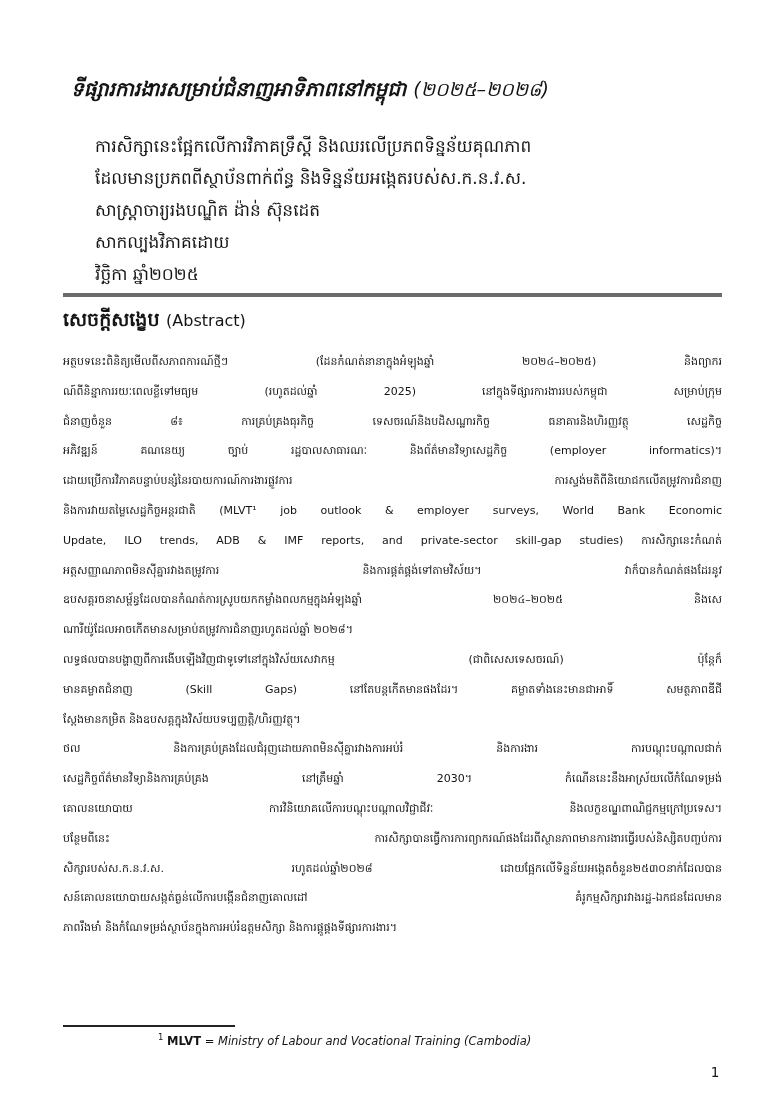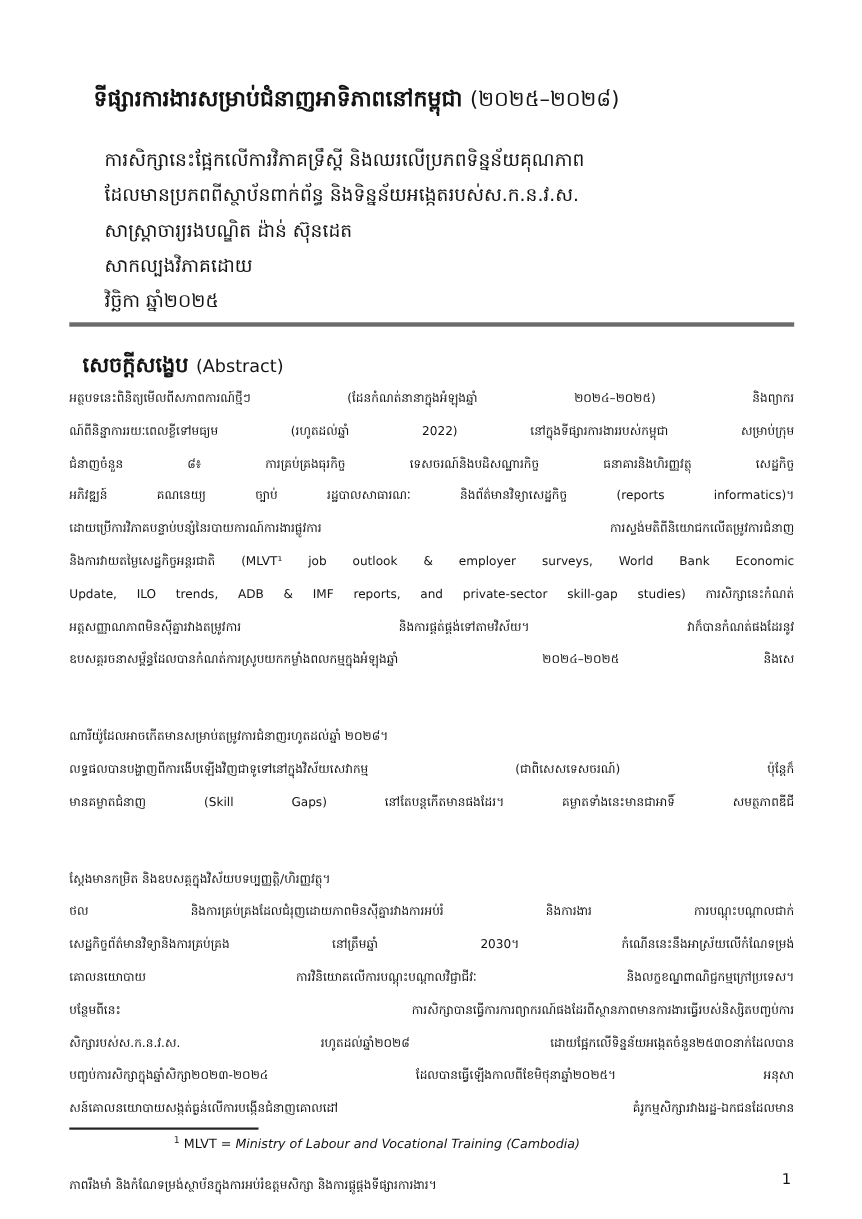--- a/index.html
+++ b/index.html
@@ -8,28 +8,29 @@
     width: 784px;
     height: 1108px;
     background: #ffffff;
     font-family: "DejaVu Sans", sans-serif;
     color: #141414;
     overflow: hidden;
   }
   .doc-title {
     position: absolute;
     top: 76px;
-    left: 85px;
+    left: 71px;
     width: 640px;
     height: 36px;
     margin: 0;
     font-size: 20px;
     font-weight: bold;
     overflow: hidden;
     white-space: nowrap;
+    font-style: italic;
   }
   .title-years { font-weight: normal; font-size: 19px; }
   .byline {
     position: absolute;
     top: 131px;
     left: 63px;
     width: 660px;
     font-size: 17px;
     margin-left: 32px;
   }
@@ -49,21 +50,21 @@
     border: none;
     margin: 0;
     padding: 0;
   }
   .abstract-heading {
     position: absolute;
     top: 307px;
     left: 63px;
     width: 660px;
     height: 32px;
-    margin: 12px;
+    margin: 0;
     font-size: 19px;
     font-weight: bold;
     overflow: hidden;
     white-space: nowrap;
   }
   .heading-latin { font-weight: normal; font-size: 16px; }
   .body-text {
     position: absolute;
     top: 347px;
     left: 63px;
@@ -71,41 +72,41 @@
     font-size: 11px;
   }
   .para { margin: 0; padding: 0; }
   .t-line {
     height: 29.8px;
     line-height: 29px;
     overflow: hidden;
     text-align: justify;
     text-align-last: justify;
   }
-  .t-line.end { text-align-last: left; margin-top: 40px; }
+  .t-line.end { text-align-last: left; }
   .fn-rule {
     position: absolute;
     top: 1025px;
     left: 63px;
     width: 172px;
     height: 2px;
     background: #222222;
   }
   .footnote {
     position: absolute;
     top: 1032px;
     left: 158px;
     width: 560px;
     height: 18px;
     font-size: 11.5px;
     overflow: hidden;
     white-space: nowrap;
   }
   .footnote sup { font-size: 8.5px; }
-  .fn-abbr { font-weight: normal; text-align: right; }
+  .fn-abbr { font-weight: bold; text-align: right; }
   .fn-def { font-style: italic; }
   .page-number {
     position: absolute;
     top: 1064px;
     left: 700px;
     width: 30px;
     font-size: 13.5px;
     text-align: center;
   }
 </style>
@@ -124,42 +125,41 @@
     <div class="byline-line">វិច្ឆិកា ឆ្នាំ២០២៥</div>
   </div>
 
   <hr class="rule">
 
   <h2 class="abstract-heading"><span>សេចក្ដីសង្ខេប</span> <span class="heading-latin">(Abstract)</span></h2>
 
   <div class="body-text">
     <div class="para">
       <div class="t-line">អត្ថបទនេះពិនិត្យមើលពីសភាពការណ៍ថ្មីៗ (ដែនកំណត់នានាក្នុងអំឡុងឆ្នាំ ២០២៤–២០២៥) និងព្យាករ</div>
-      <div class="t-line">ណ៍ពីនិន្នាការរយៈពេលខ្លីទៅមធ្យម (រហូតដល់ឆ្នាំ 2022) នៅក្នុងទីផ្សារការងាររបស់កម្ពុជា សម្រាប់ក្រុម</div>
+      <div class="t-line">ណ៍ពីនិន្នាការរយៈពេលខ្លីទៅមធ្យម (រហូតដល់ឆ្នាំ 2025) នៅក្នុងទីផ្សារការងាររបស់កម្ពុជា សម្រាប់ក្រុម</div>
       <div class="t-line">ជំនាញចំនួន ៨៖ ការគ្រប់គ្រងធុរកិច្ច ទេសចរណ៍និងបដិសណ្ឋារកិច្ច ធនាគារនិងហិរញ្ញវត្ថុ សេដ្ឋកិច្ច</div>
-      <div class="t-line">អភិវឌ្ឍន៍ គណនេយ្យ ច្បាប់ រដ្ឋបាលសាធារណៈ និងព័ត៌មានវិទ្យាសេដ្ឋកិច្ច (reports informatics)។</div>
+      <div class="t-line">អភិវឌ្ឍន៍ គណនេយ្យ ច្បាប់ រដ្ឋបាលសាធារណៈ និងព័ត៌មានវិទ្យាសេដ្ឋកិច្ច (employer informatics)។</div>
       <div class="t-line">ដោយប្រើការវិភាគបន្ទាប់បន្សំនៃរបាយការណ៍ការងារផ្លូវការ ការស្ទង់មតិពីនិយោជកលើតម្រូវការជំនាញ</div>
       <div class="t-line">និងការវាយតម្លៃសេដ្ឋកិច្ចអន្តរជាតិ (MLVT¹ job outlook &amp; employer surveys, World Bank Economic</div>
       <div class="t-line">Update, ILO trends, ADB &amp; IMF reports, and private-sector skill-gap studies) ការសិក្សានេះកំណត់</div>
       <div class="t-line">អត្តសញ្ញាណភាពមិនស៊ីគ្នារវាងតម្រូវការ និងការផ្គត់ផ្គង់ទៅតាមវិស័យ។ វាក៏បានកំណត់ផងដែរនូវ</div>
       <div class="t-line">ឧបសគ្គរចនាសម្ព័ន្ធដែលបានកំណត់ការស្រូបយកកម្លាំងពលកម្មក្នុងអំឡុងឆ្នាំ ២០២៤–២០២៥ និងសេ</div>
       <div class="t-line end">ណារីយ៉ូដែលអាចកើតមានសម្រាប់តម្រូវការជំនាញរហូតដល់ឆ្នាំ ២០២៨។</div>
     </div>
     <div class="para">
       <div class="t-line">លទ្ធផលបានបង្ហាញពីការងើបឡើងវិញជាទូទៅនៅក្នុងវិស័យសេវាកម្ម (ជាពិសេសទេសចរណ៍) ប៉ុន្តែក៏</div>
       <div class="t-line">មានគម្លាតជំនាញ (Skill Gaps) នៅតែបន្តកើតមានផងដែរ។ គម្លាតទាំងនេះមានជាអាទិ៍ សមត្ថភាពឌីជី</div>
       <div class="t-line end">ស្ដែងមានកម្រិត និងឧបសគ្គក្នុងវិស័យបទប្បញ្ញត្តិ/ហិរញ្ញវត្ថុ។</div>
       <div class="t-line">ថល និងការគ្រប់គ្រងដែលជំរុញដោយភាពមិនស៊ីគ្នារវាងការអប់រំ និងការងារ ការបណ្ដុះបណ្ដាលជាក់</div>
     </div>
     <div class="para">
       <div class="t-line">សេដ្ឋកិច្ចព័ត៌មានវិទ្យានិងការគ្រប់គ្រង នៅត្រឹមឆ្នាំ 2030។ កំណើននេះនឹងអាស្រ័យលើកំណែទម្រង់</div>
       <div class="t-line">គោលនយោបាយ ការវិនិយោគលើការបណ្ដុះបណ្ដាលវិជ្ជាជីវៈ និងលក្ខខណ្ឌពាណិជ្ជកម្មក្រៅប្រទេស។</div>
       <div class="t-line">បន្ថែមពីនេះ ការសិក្សាបានធ្វើការការព្យាករណ៍ផងដែរពីស្ថានភាពមានការងារធ្វើរបស់និស្សិតបញ្ចប់ការ</div>
       <div class="t-line">សិក្សារបស់ស.ក.ន.វ.ស. រហូតដល់ឆ្នាំ២០២៨ ដោយផ្អែកលើទិន្នន័យអង្កេតចំនួន២៥៣០នាក់ដែលបាន</div>
-      <div class="t-line">បញ្ចប់ការសិក្សាក្នុងឆ្នាំសិក្សា២០២៣-២០២៤ ដែលបានធ្វើឡើងកាលពីខែមិថុនាឆ្នាំ២០២៥។ អនុសា</div>
       <div class="t-line">សន៍គោលនយោបាយសង្កត់ធ្ងន់លើការបង្កើនជំនាញគោលដៅ គំរូកម្មសិក្សារវាងរដ្ឋ-ឯកជនដែលមាន</div>
       <div class="t-line end">ភាពរឹងមាំ និងកំណែទម្រង់ស្ថាប័នក្នុងការអប់រំឧត្តមសិក្សា និងការផ្គូផ្គងទីផ្សារការងារ។</div>
     </div>
   </div>
 
   <div class="fn-rule"></div>
 
   <div class="footnote"><sup>1</sup> <span class="fn-abbr">MLVT</span> <span>=</span> <span class="fn-def">Ministry of Labour and Vocational Training (Cambodia)</span></div>
 
   <div class="page-number">1</div>

